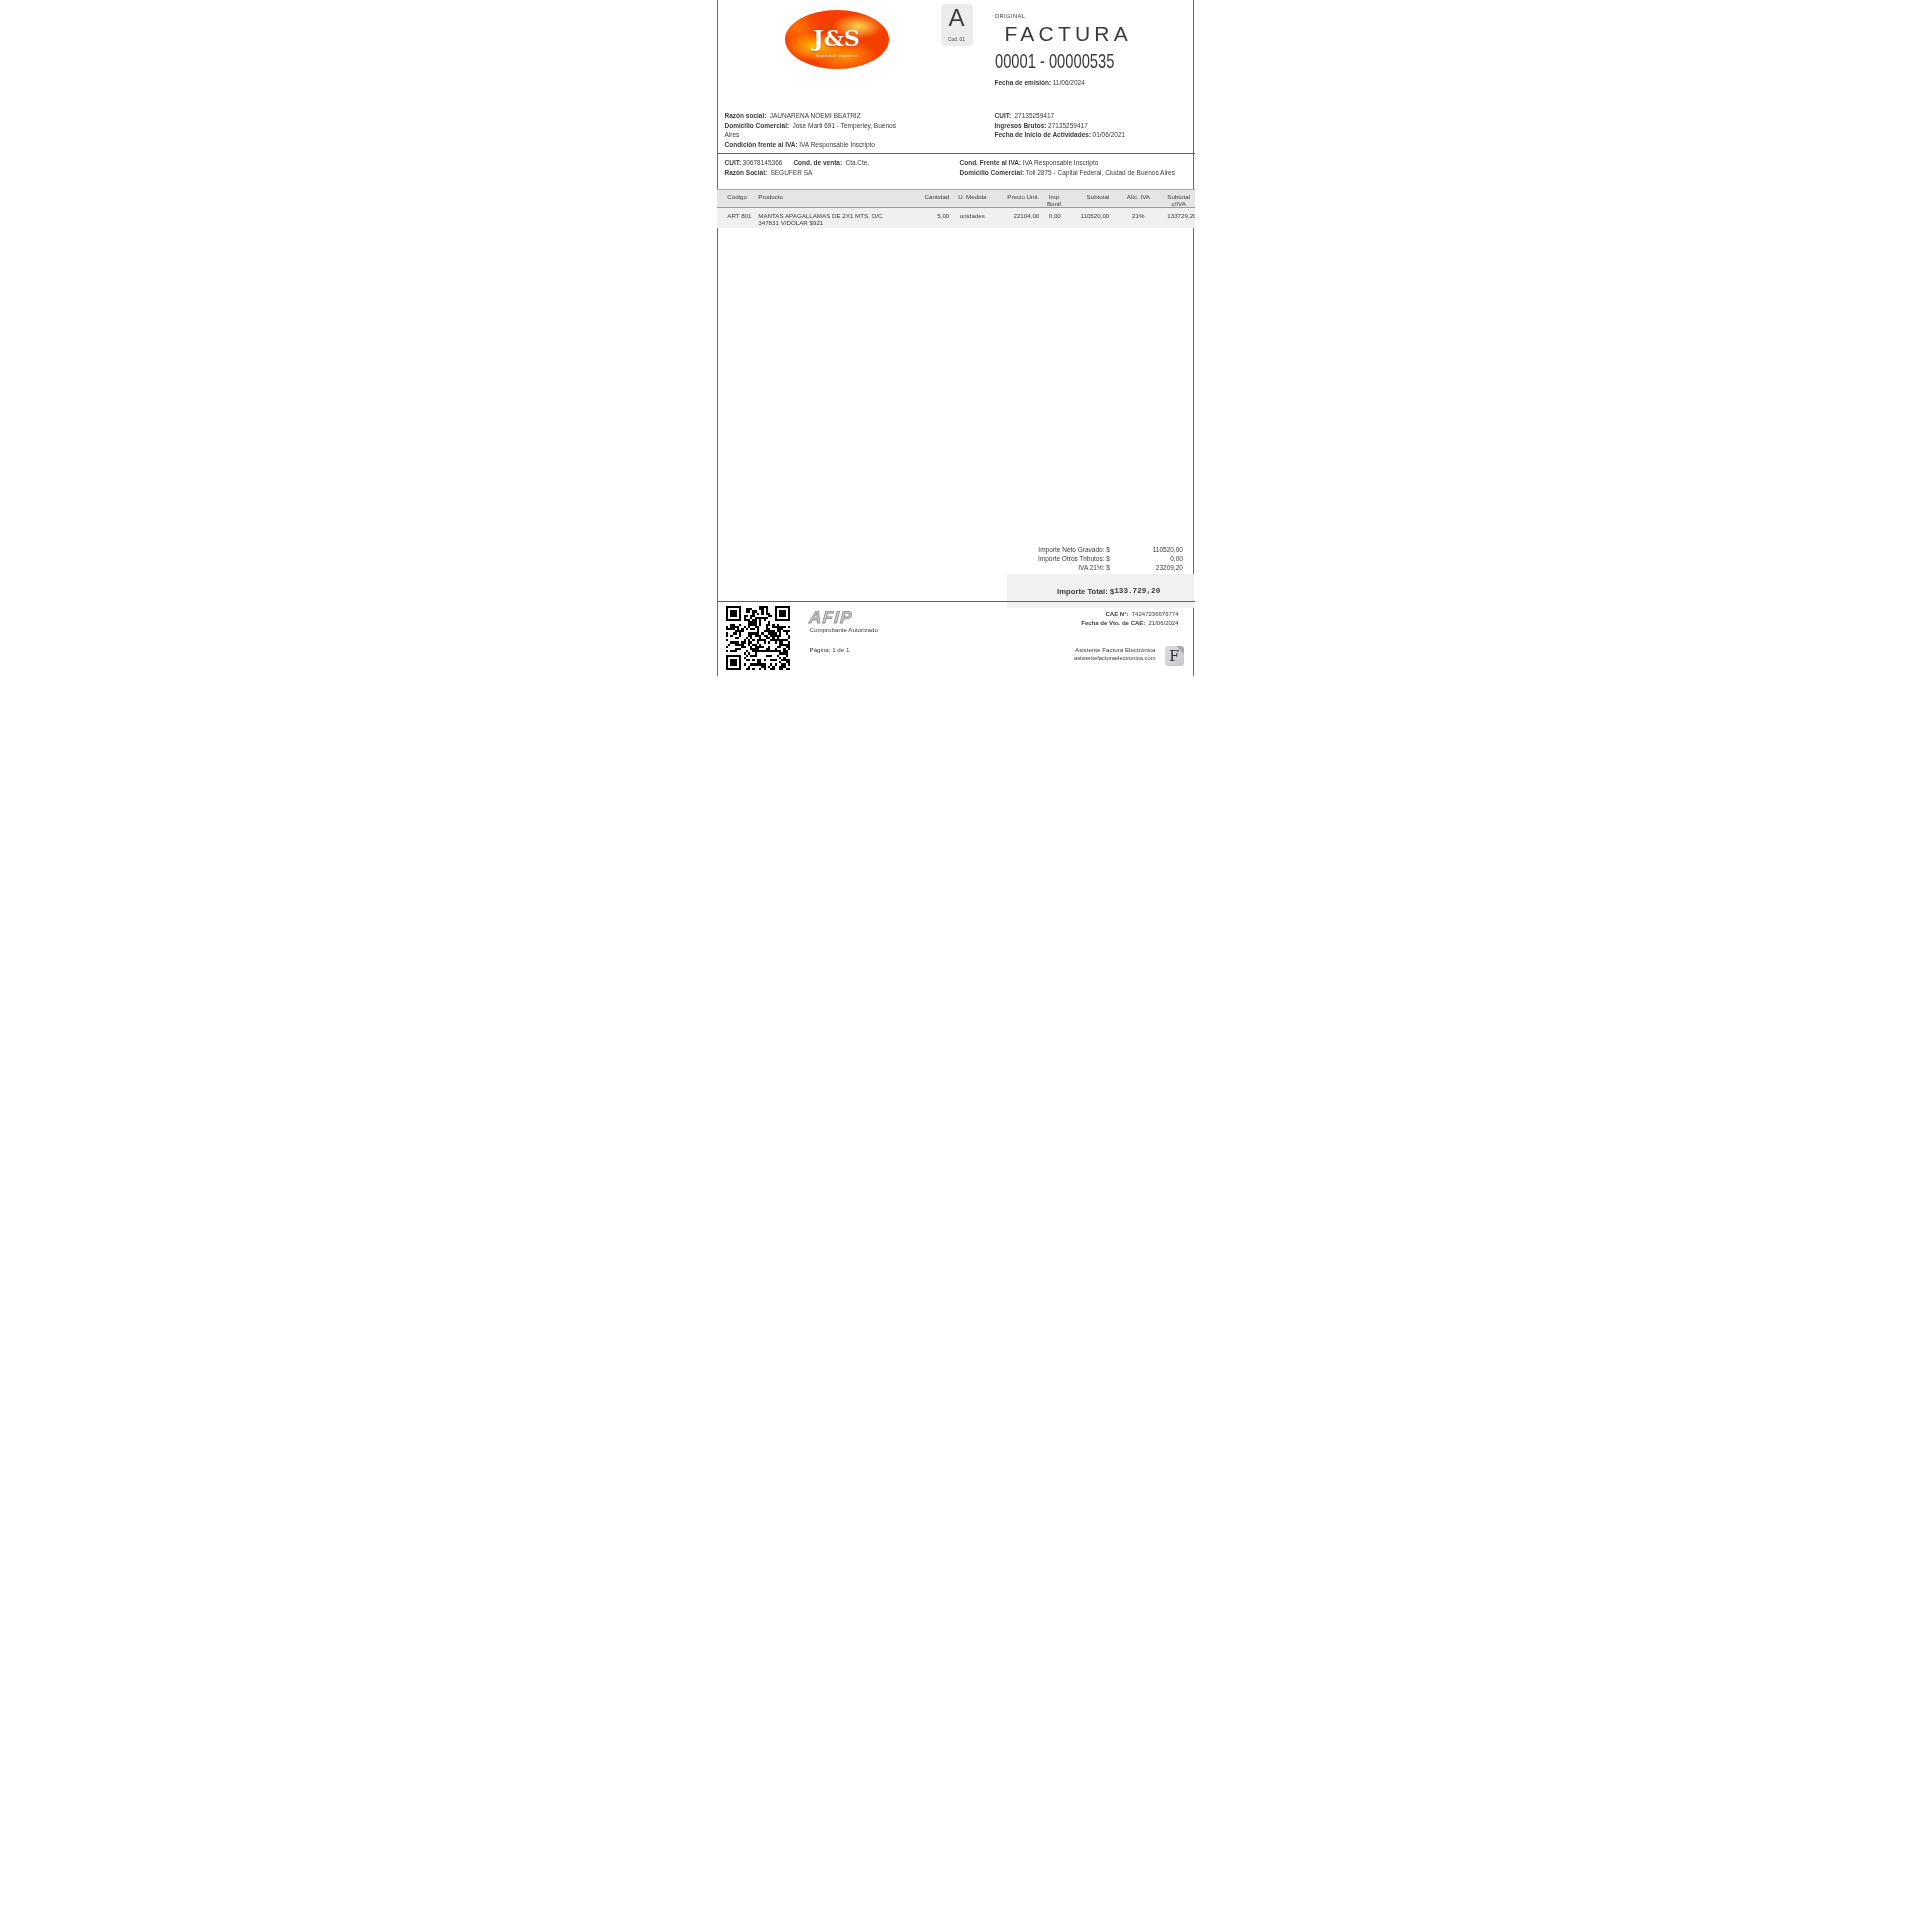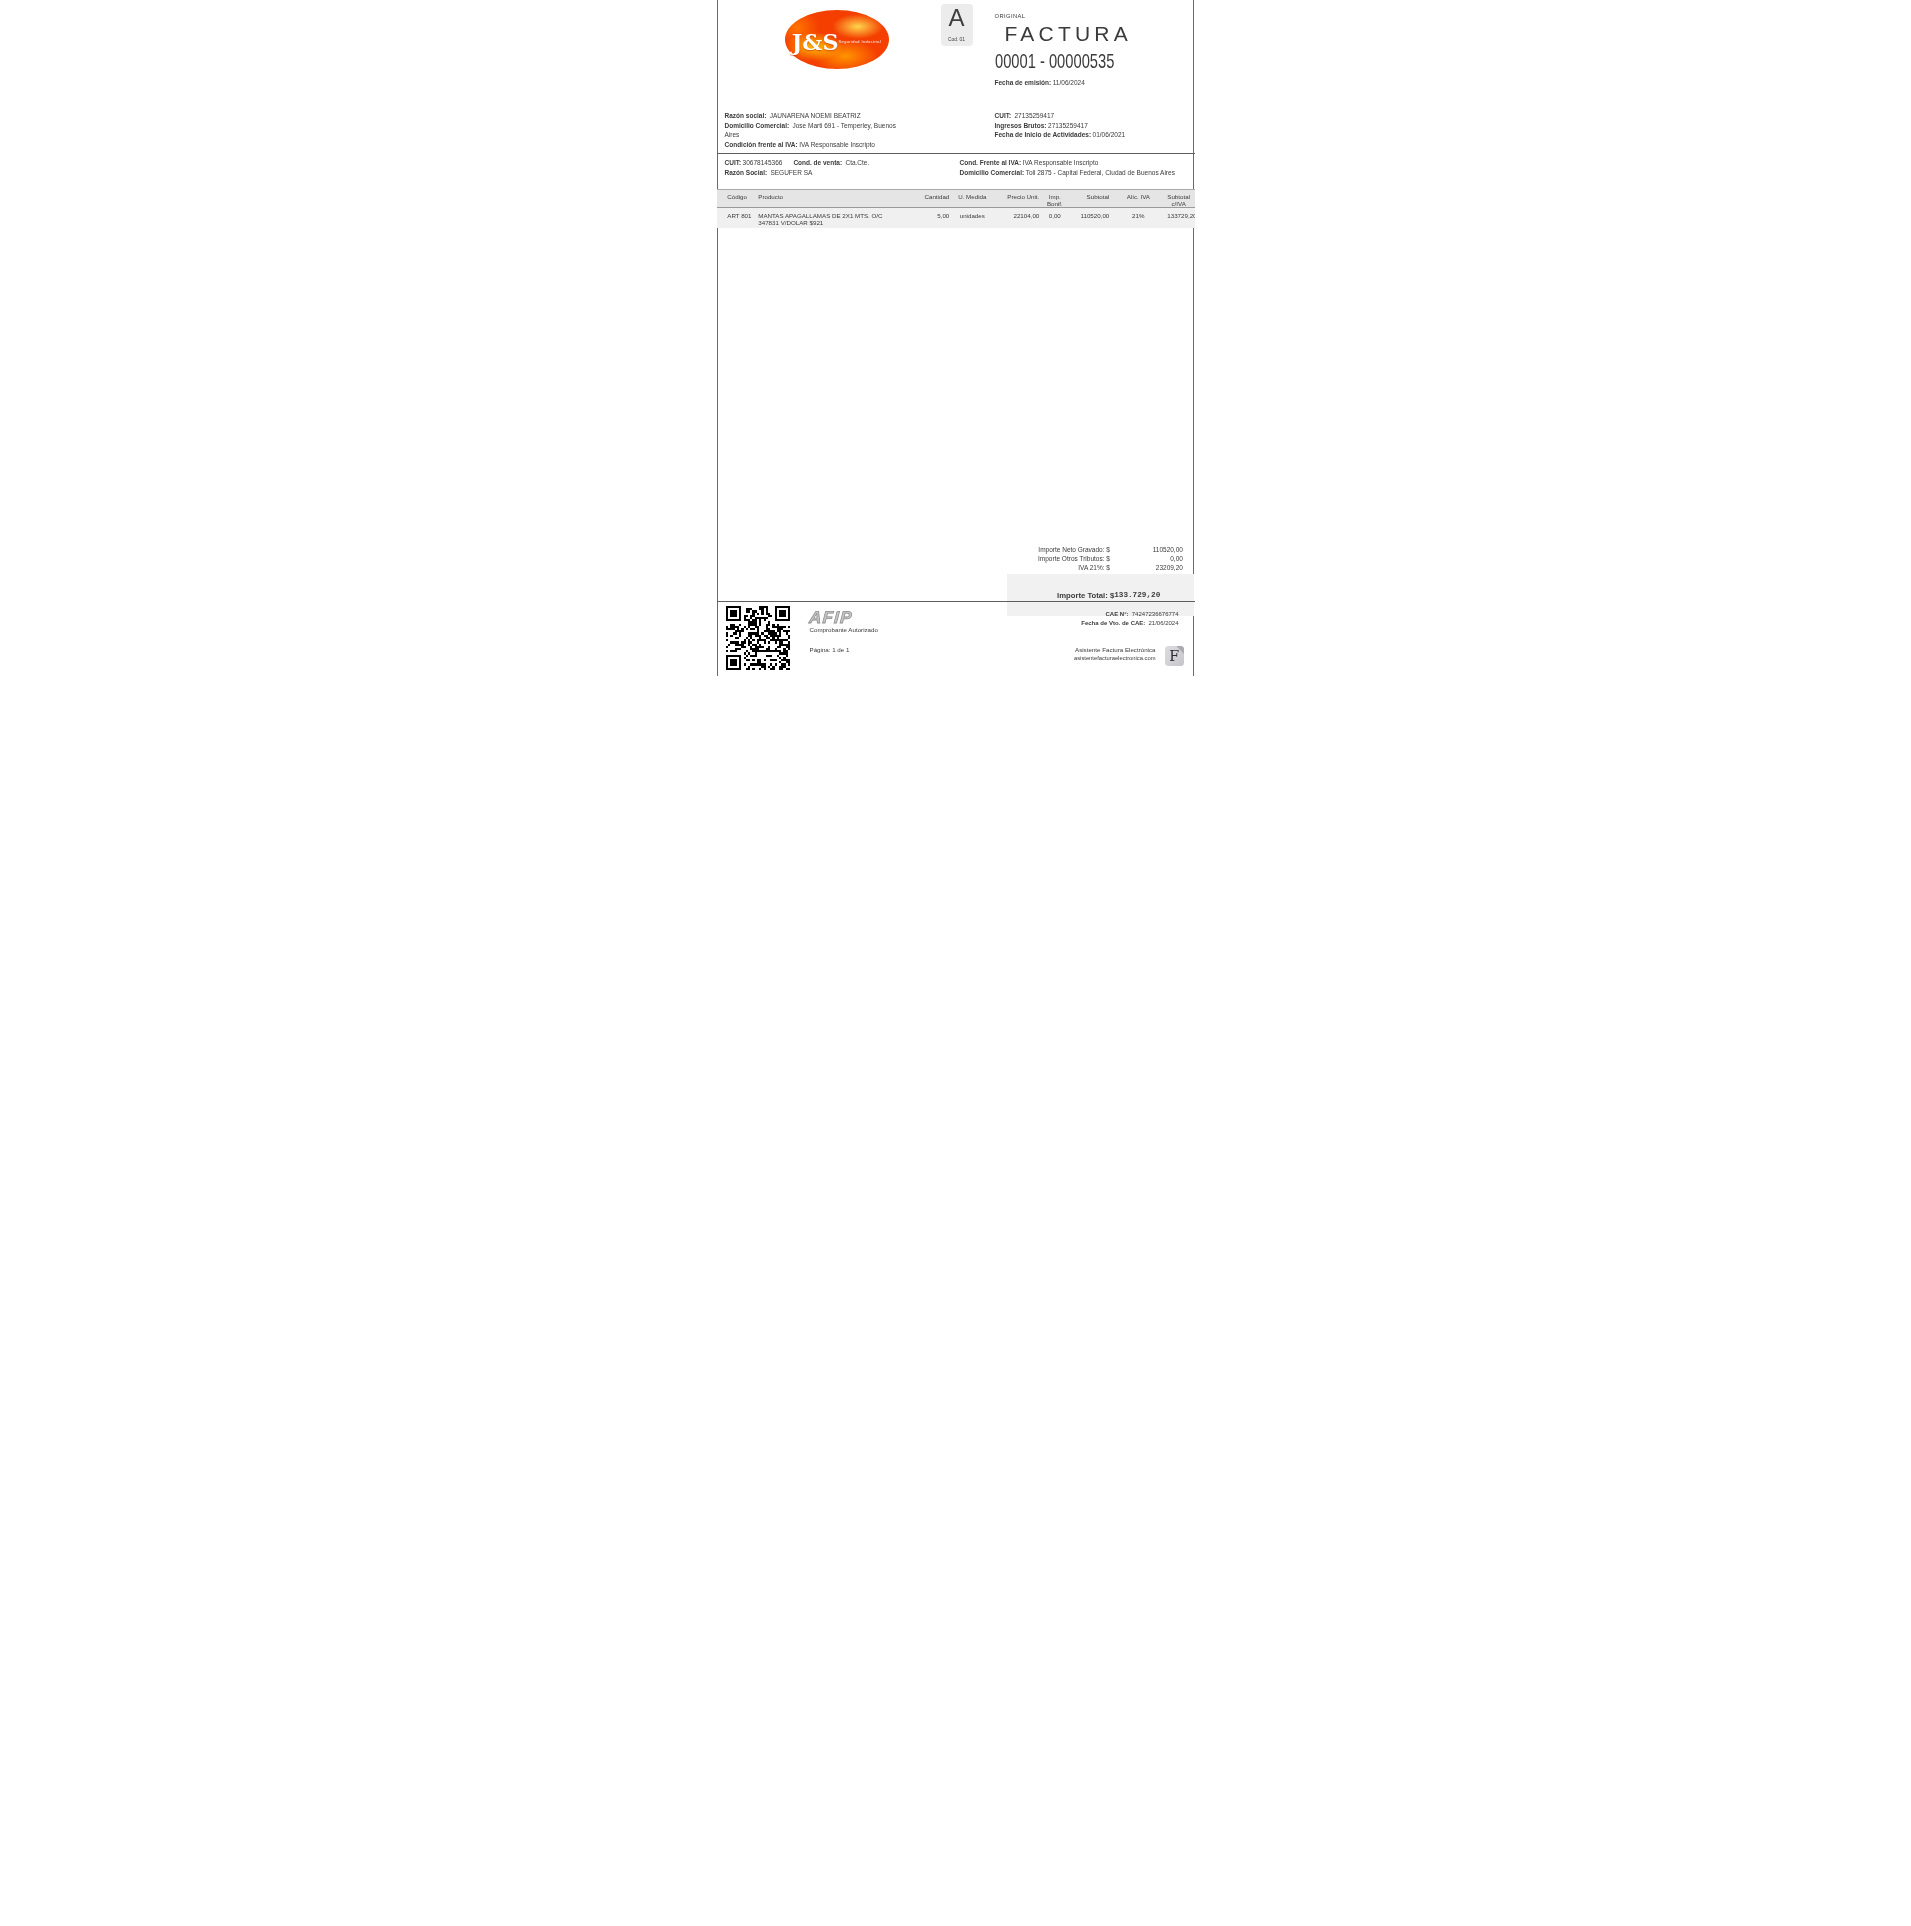--- a/index.html
+++ b/index.html
@@ -13,21 +13,21 @@
   .edge.right { right:0.4px; }
 
   
   .logo-ellipse { position:absolute; left:68px; top:10px; width:104px; height:59px; border-radius:50%;
     background:
       radial-gradient(ellipse 40% 35% at 28% 62%, #ffc400 0%, rgba(255,196,0,0) 70%),
       radial-gradient(ellipse 35% 30% at 70% 28%, #ffd54d 0%, rgba(255,213,77,0) 70%),
       radial-gradient(ellipse 45% 40% at 58% 78%, #ff9500 0%, rgba(255,149,0,0) 70%),
       radial-gradient(ellipse 30% 45% at 12% 30%, #ff7300 0%, rgba(255,115,0,0) 70%),
       #f43f00;
-    display:flex; flex-direction:row; align-items:center; justify-content:center; }
+    display:flex; flex-direction:column; align-items:center; justify-content:center; }
   .logo-main { font-family:"DejaVu Serif", serif; font-weight:bold; font-size:22.3px; line-height:1;
     color:#ffffff; text-shadow:0 0.8px 1.2px rgba(180,40,0,.55); margin-top:5.4px; }
   .logo-sub { font-size:3.9px; color:#ffffff; letter-spacing:0.4px; margin-top:3.9px;
     text-shadow:0 0.4px 0.8px rgba(180,40,0,.6); white-space:nowrap; }
 
   .letter-box { position:absolute; left:224px; top:3.5px; width:32px; height:42px; background:#ececec;
     border-radius:3.9px; display:flex; flex-direction:column; align-items:center; }
   .letter-big { font-size:24px; line-height:1.15; color:#3f3f3f; }
   .letter-code { font-size:4.8px; color:#3b3b3b; margin-top:auto; margin-bottom:3.5px; }
 
@@ -59,21 +59,21 @@
   .c-left { text-align:left; } .c-right { text-align:right; } .c-center { text-align:center; }
   .cell-producto { padding-right:23px; }
   .narrow48 { display:inline-block; max-width:18.5px; text-align:center; }
   .narrow62 { display:inline-block; max-width:24px; text-align:center; }
 
   
   .totals { position:absolute; right:11.6px; top:545px; width:231px; font-size:6.5px; }
   .totals .trowline { display:flex; justify-content:flex-end; line-height:9.2px; }
   .totals .tl { width:154px; text-align:right; }
   .totals .tv { width:73px; text-align:right; }
-  .total-band { position:absolute; left:290px; top:574px; width:187px; height:42px; background:#f1f1f1;
+  .total-band { position:absolute; left:290px; top:574px; width:187px; height:34px; background:#f1f1f1;
     display:flex; align-items:center; font-size:7.7px; font-weight:bold; }
   .total-band .inner { display:flex; width:100%; padding-right:11.6px; justify-content:flex-end; }
   .total-band .tl { width:116px; text-align:right; }
   .total-band .tv { width:73px; text-align:left;font-family:Liberation Mono, monospace; }
   .divider.d2 { top:601px; height:1.2px; }
 
   
   .qr { position:absolute; left:9.6px; top:606px; width:64px; height:64px; }
   .qr svg { width:100%; height:100%; }
   .afip-logo { position:absolute; left:92px; top:608px; font-size:17px; font-weight:bold; font-style:italic;

